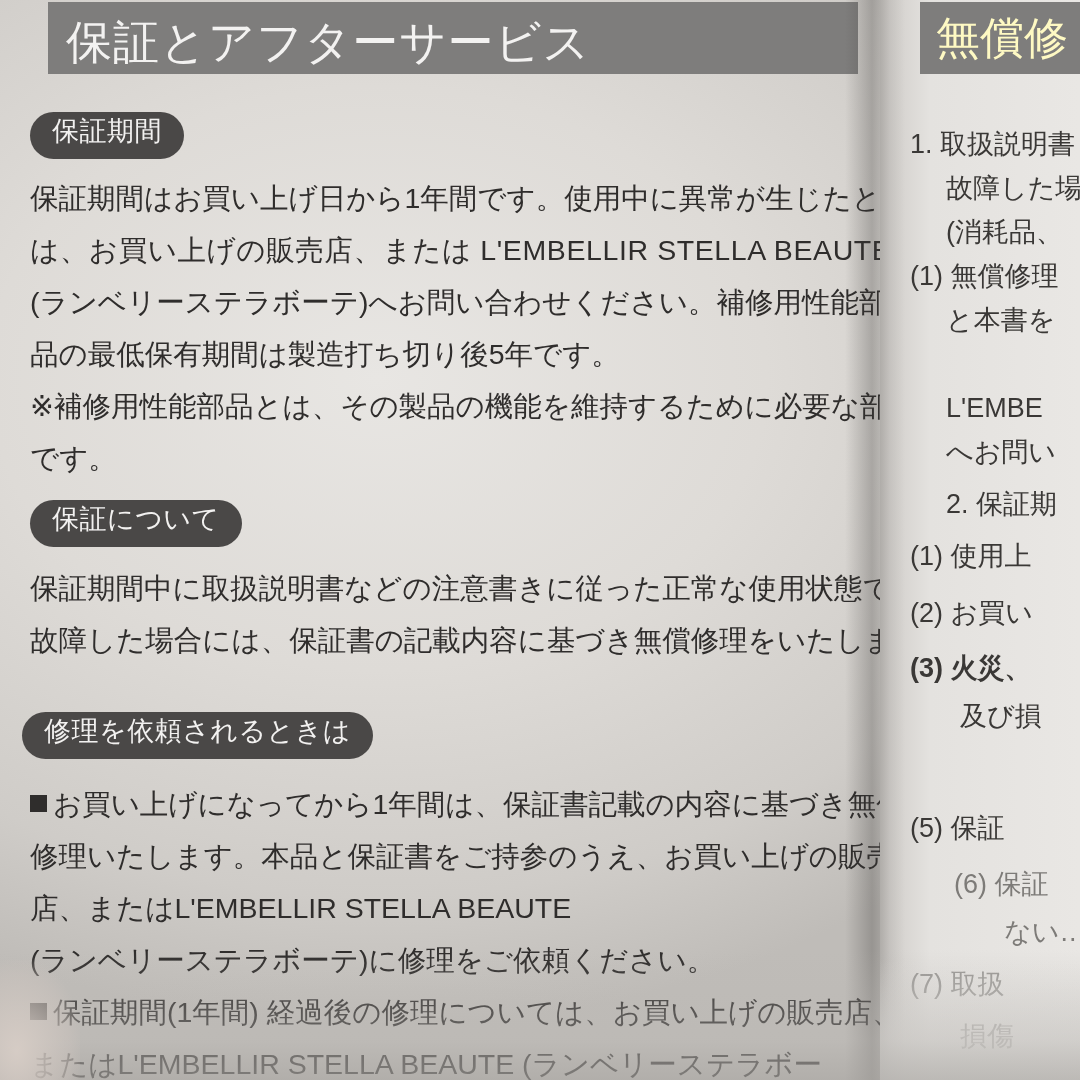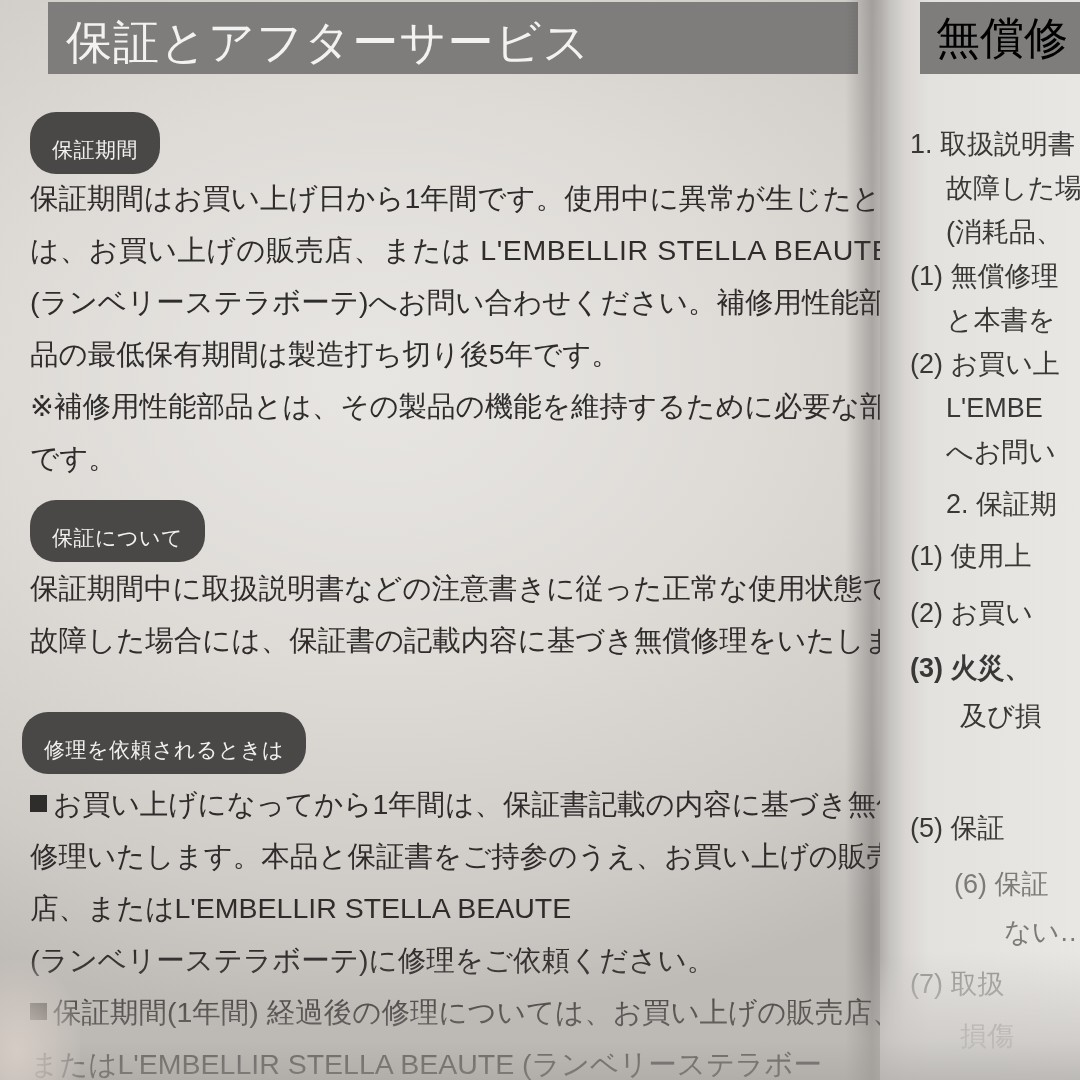--- a/index.html
+++ b/index.html
@@ -85,22 +85,22 @@
     letter-spacing: 1px;
     font-weight: 500;
     white-space: nowrap;
   }
 
   .pill {
     display: inline-block;
     background: #4a4847;
     color: #f2f1f0;
     border-radius: 26px;
-    padding: 24px 22px 10px 22px;
-    font-size: 21px;
+    padding: 1px 22px 10px 22px;
+    font-size: 27px;
     letter-spacing: 0.5px;
     white-space: nowrap;
   }
   .sec-pill-wrap { position: absolute; }
 
   .body-text {
     position: absolute;
     color: #2f2d2c;
     font-size: 28.5px;
     line-height: 52px;
@@ -126,21 +126,21 @@
     left: 920px;
     width: 200px;
     height: 72px;
     background: #7e7d7c;
     display: flex;
     align-items: center;
     padding-left: 16px;
     box-sizing: border-box;
   }
   .r-title-bar .title-text {
-    color: #000000;
+    color: #fef9c3;
     font-size: 44px;
     white-space: nowrap;
   }
   .r-line {
     position: absolute;
     left: 910px;
     color: #3a3836;
     font-size: 27px;
     line-height: 44px;
     white-space: nowrap;
@@ -208,21 +208,20 @@
 
   <div class="r-title-bar">
     <span class="title-text">無償修</span>
   </div>
 
   <div class="r-line" style="top:122px;">1. 取扱説明書</div>
   <div class="r-line ind" style="top:166px;">故障した場</div>
   <div class="r-line ind" style="top:210px;">(消耗品、</div>
   <div class="r-line" style="top:254px;">(1) 無償修理</div>
   <div class="r-line ind" style="top:298px;">と本書を</div>
-  <div class="r-line" style="top:342px;">(2) お買い上</div>
   <div class="r-line ind" style="top:386px;">L'EMBE</div>
   <div class="r-line ind" style="top:430px;">へお問い</div>
   <div class="r-line ind" style="top:482px;">2. 保証期</div>
   <div class="r-line" style="top:534px;">(1) 使用上</div>
   <div class="r-line" style="top:591px;">(2) お買い</div>
   <div class="r-line" style="top:646px;font-weight:bold;">(3) 火災、</div>
   <div class="r-line ind2" style="top:694px;">及び損</div>
   <div class="r-line" style="top:806px;">(5) 保証</div>
   <div class="r-line faded" style="top:862px;">(6) 保証</div>
   <div class="r-line faded ind2" style="top:910px;">ない…</div>

